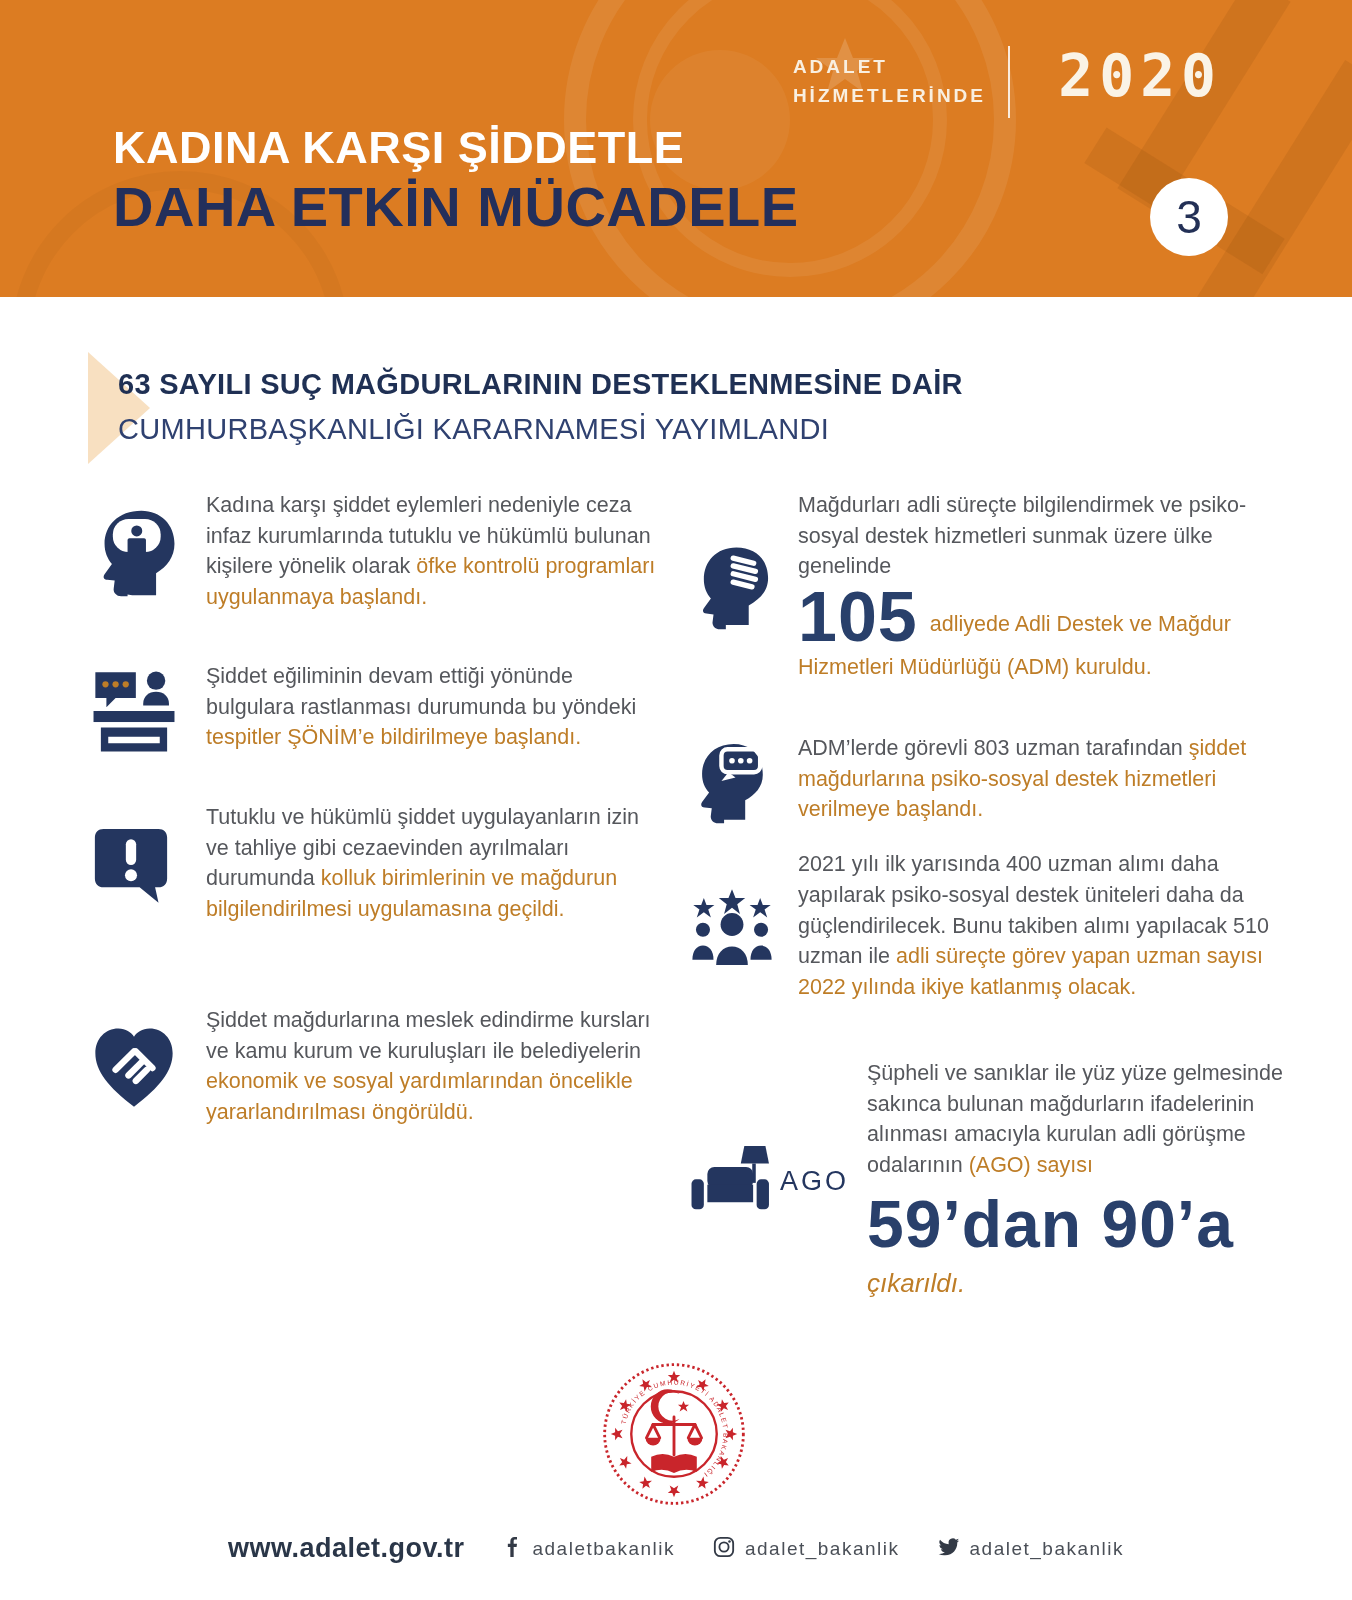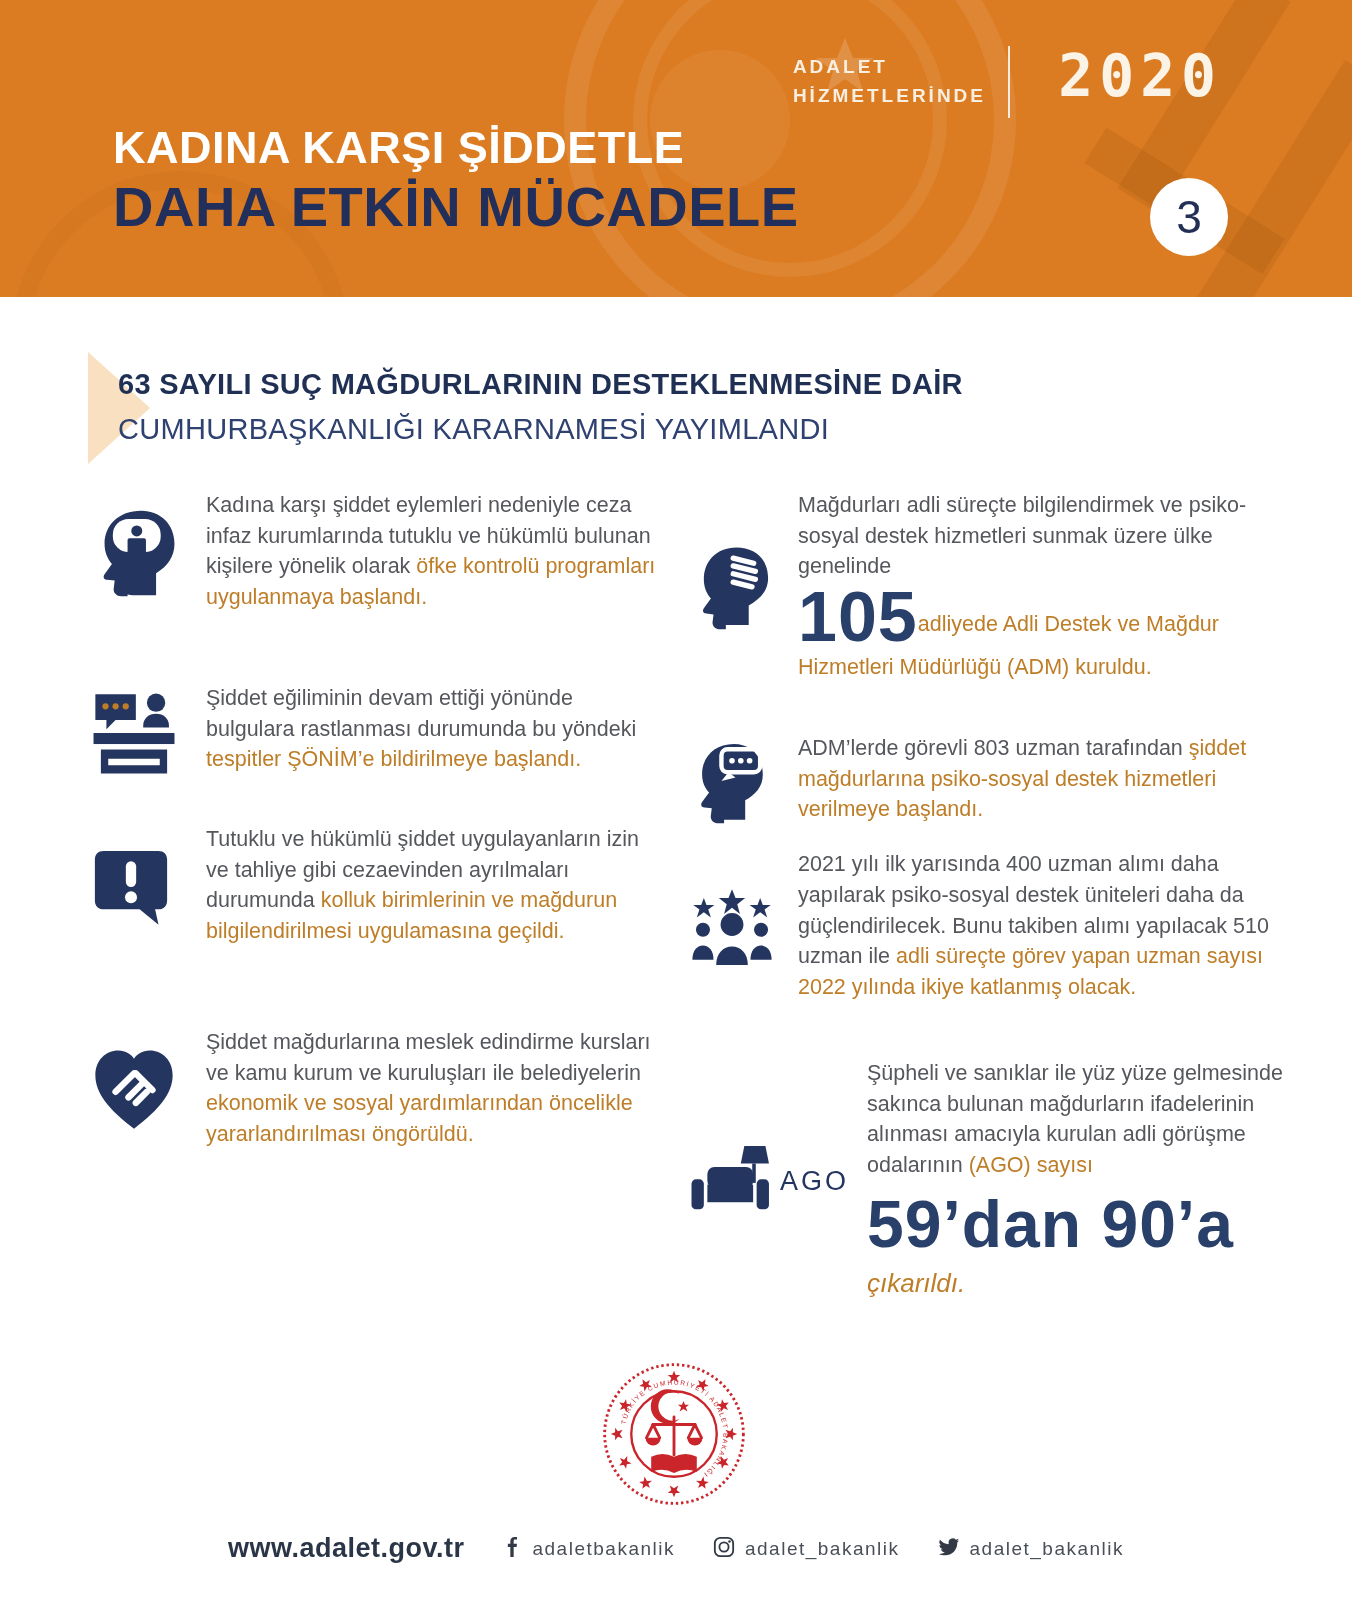--- a/index.html
+++ b/index.html
@@ -29,25 +29,25 @@
   .section-heading .h2{color:#2F4170;font-size:29px;font-weight:400;letter-spacing:.3px;}
   
   .col{position:absolute;top:490px;}
   .col-left{left:88px;width:572px;}
   .col-right{left:688px;width:608px;}
   .item{display:flex;gap:18px;}
   .icon-box{flex:0 0 100px;display:flex;flex-direction:row;align-items:center;gap:4px;padding-top:4px;}
   .col-right .icon-box{flex:0 0 92px;}
   .item-text{margin:0;font-size:21.5px;line-height:1.43;color:#55575C;}
   .t-orange{color:#BE7D27;}
-  .big-num{font-size:70px;font-weight:800;color:#29406B;letter-spacing:1px;line-height:1;vertical-align:-10px;}
+  .big-num{font-size:70px;font-weight:800;color:#29406B;letter-spacing:1px;line-height:1;vertical-align:-10px;margin-right:12px;}
   .big-stat{font-size:66px;font-weight:800;color:#29406B;letter-spacing:1px;line-height:1.15;margin:6px 0 2px 0;}
   .stat-tail{font-size:26px;font-style:italic;}
   .ago-label{color:#24365F;font-size:27px;font-weight:300;letter-spacing:3px;line-height:1;}
-  .mb-a{margin-bottom:70px;} .mb-b{margin-bottom:45px;} .mb-c{margin-bottom:80px;}
+  .mb-a{margin-bottom:48px;} .mb-b{margin-bottom:45px;} .mb-c{margin-bottom:80px;}
   .mb-d{margin-bottom:50px;} .mb-e{margin-bottom:24px;} .mb-f{margin-bottom:55px;}
   
   .seal{position:absolute;left:598px;top:1358px;width:152px;height:152px;}
   
   .footer{position:absolute;left:0;top:1533px;width:1352px;display:flex;justify-content:center;align-items:center;gap:38px;}
   .website{font-size:27px;font-weight:800;color:#2A3648;letter-spacing:.5px;text-decoration:none;}
   .social{display:flex;align-items:center;gap:10px;text-decoration:none;}
   .social .label{font-size:19px;color:#4A4F57;letter-spacing:1.5px;}
   .icon-navy{fill:#24365F;}
 </style>

